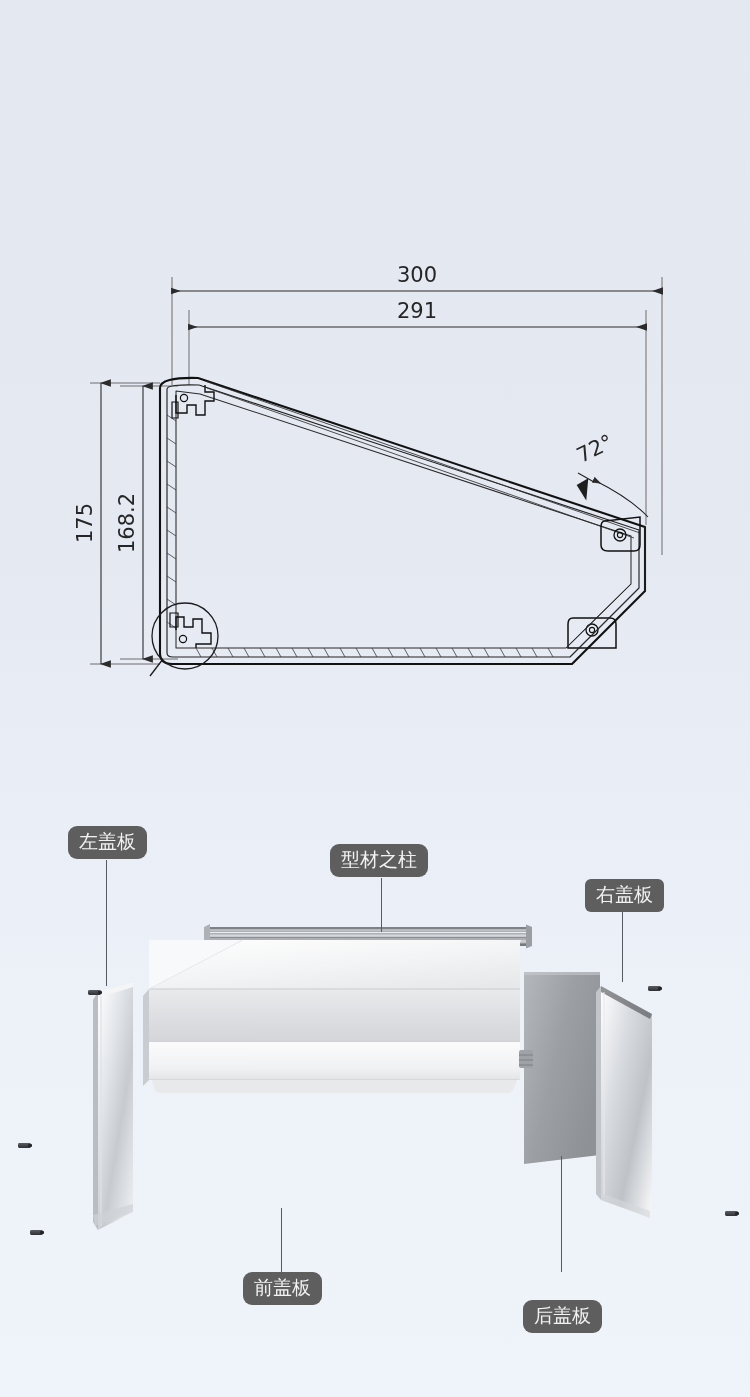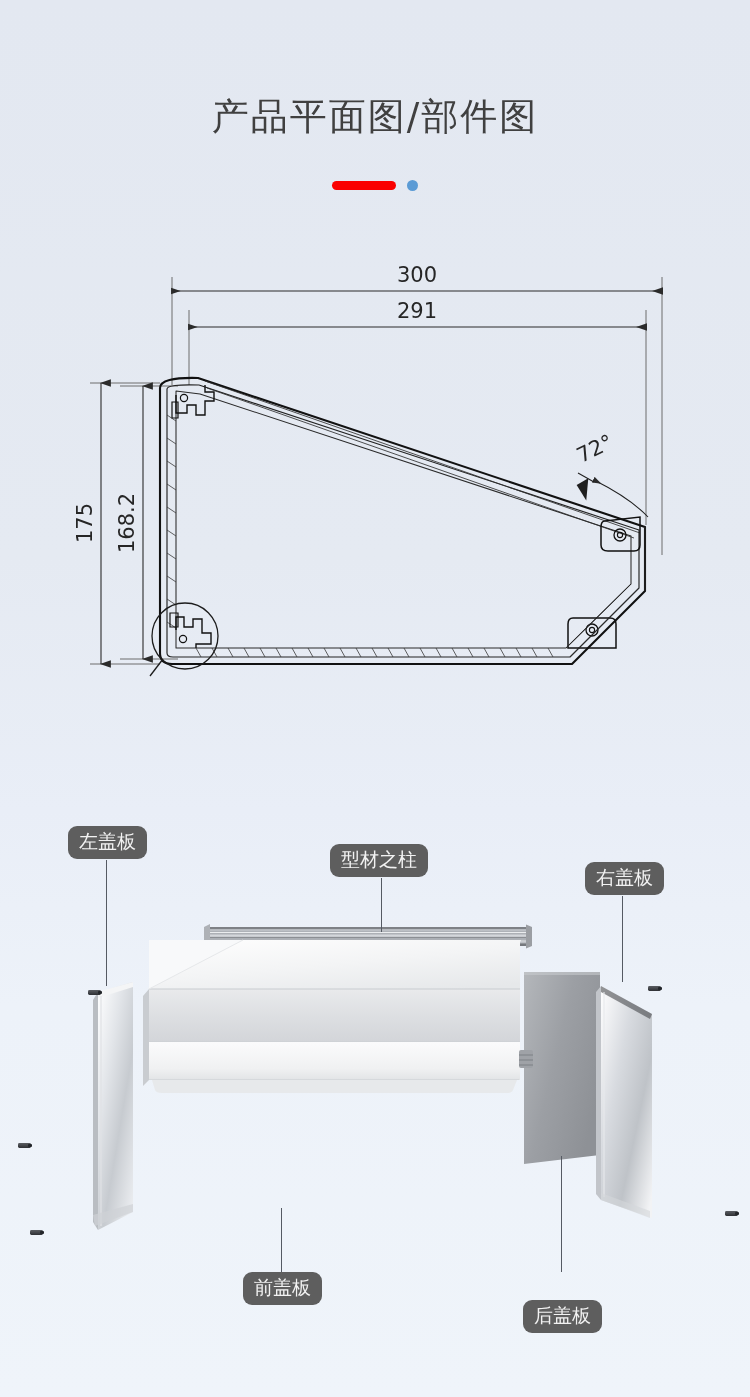--- a/index.html
+++ b/index.html
@@ -50,27 +50,20 @@
     white-space:nowrap;
     line-height:1.05;
   }
   .leader { position:absolute; background:#555a63; width:1.4px; }
 </style>
 </head>
 <body>
 
 <div class="page">
 
-  <div class="title-block">
-    <div class="title-text">产品平面图/部件图</div>
-    <div class="divider">
-      <div class="divider-pill"></div>
-      <div class="divider-dot"></div>
-    </div>
-  </div>
 
   <div class="tech-wrap">
     <svg class="tech-svg" width="750" height="470" viewBox="0 0 750 470">
       <defs>
         <marker id="arrIn" viewBox="0 0 10 8" refX="9" refY="4" markerWidth="10" markerHeight="8" orient="auto">
           <path d="M0,4 L10,0.6 L10,7.4 Z" fill="#2b2b2b"></path>
         </marker>
         <marker id="arrInV" viewBox="0 0 8 10" refX="4" refY="9" markerWidth="8" markerHeight="10" orient="auto">
           <path d="M4,10 L0.6,0 L7.4,0 Z" fill="#2b2b2b"></path>
         </marker>
@@ -368,18 +361,18 @@
     </svg>
 
     <div class="leader" style="left:106px; top:100px;  height:126px;"></div>
     <div class="leader" style="left:381px; top:118px;  height:54px;"></div>
     <div class="leader" style="left:622px; top:136px;  height:86px;"></div>
     <div class="leader" style="left:281px; top:448px;  height:64px;"></div>
     <div class="leader" style="left:561px; top:396px;  height:116px;"></div>
 
     <div class="badge" style="left:68px;  top:66px;">左盖板</div>
     <div class="badge" style="left:330px; top:84px;">型材之柱</div>
-    <div class="badge" style="left:585px; top:102px;">右盖板</div>
+    <div class="badge" style="left:585px; top:119px;border-radius:6px;">右盖板</div>
     <div class="badge" style="left:243px; top:512px;">前盖板</div>
     <div class="badge" style="left:523px; top:540px;">后盖板</div>
   </div>
 
 </div>
 
 </body></html>

